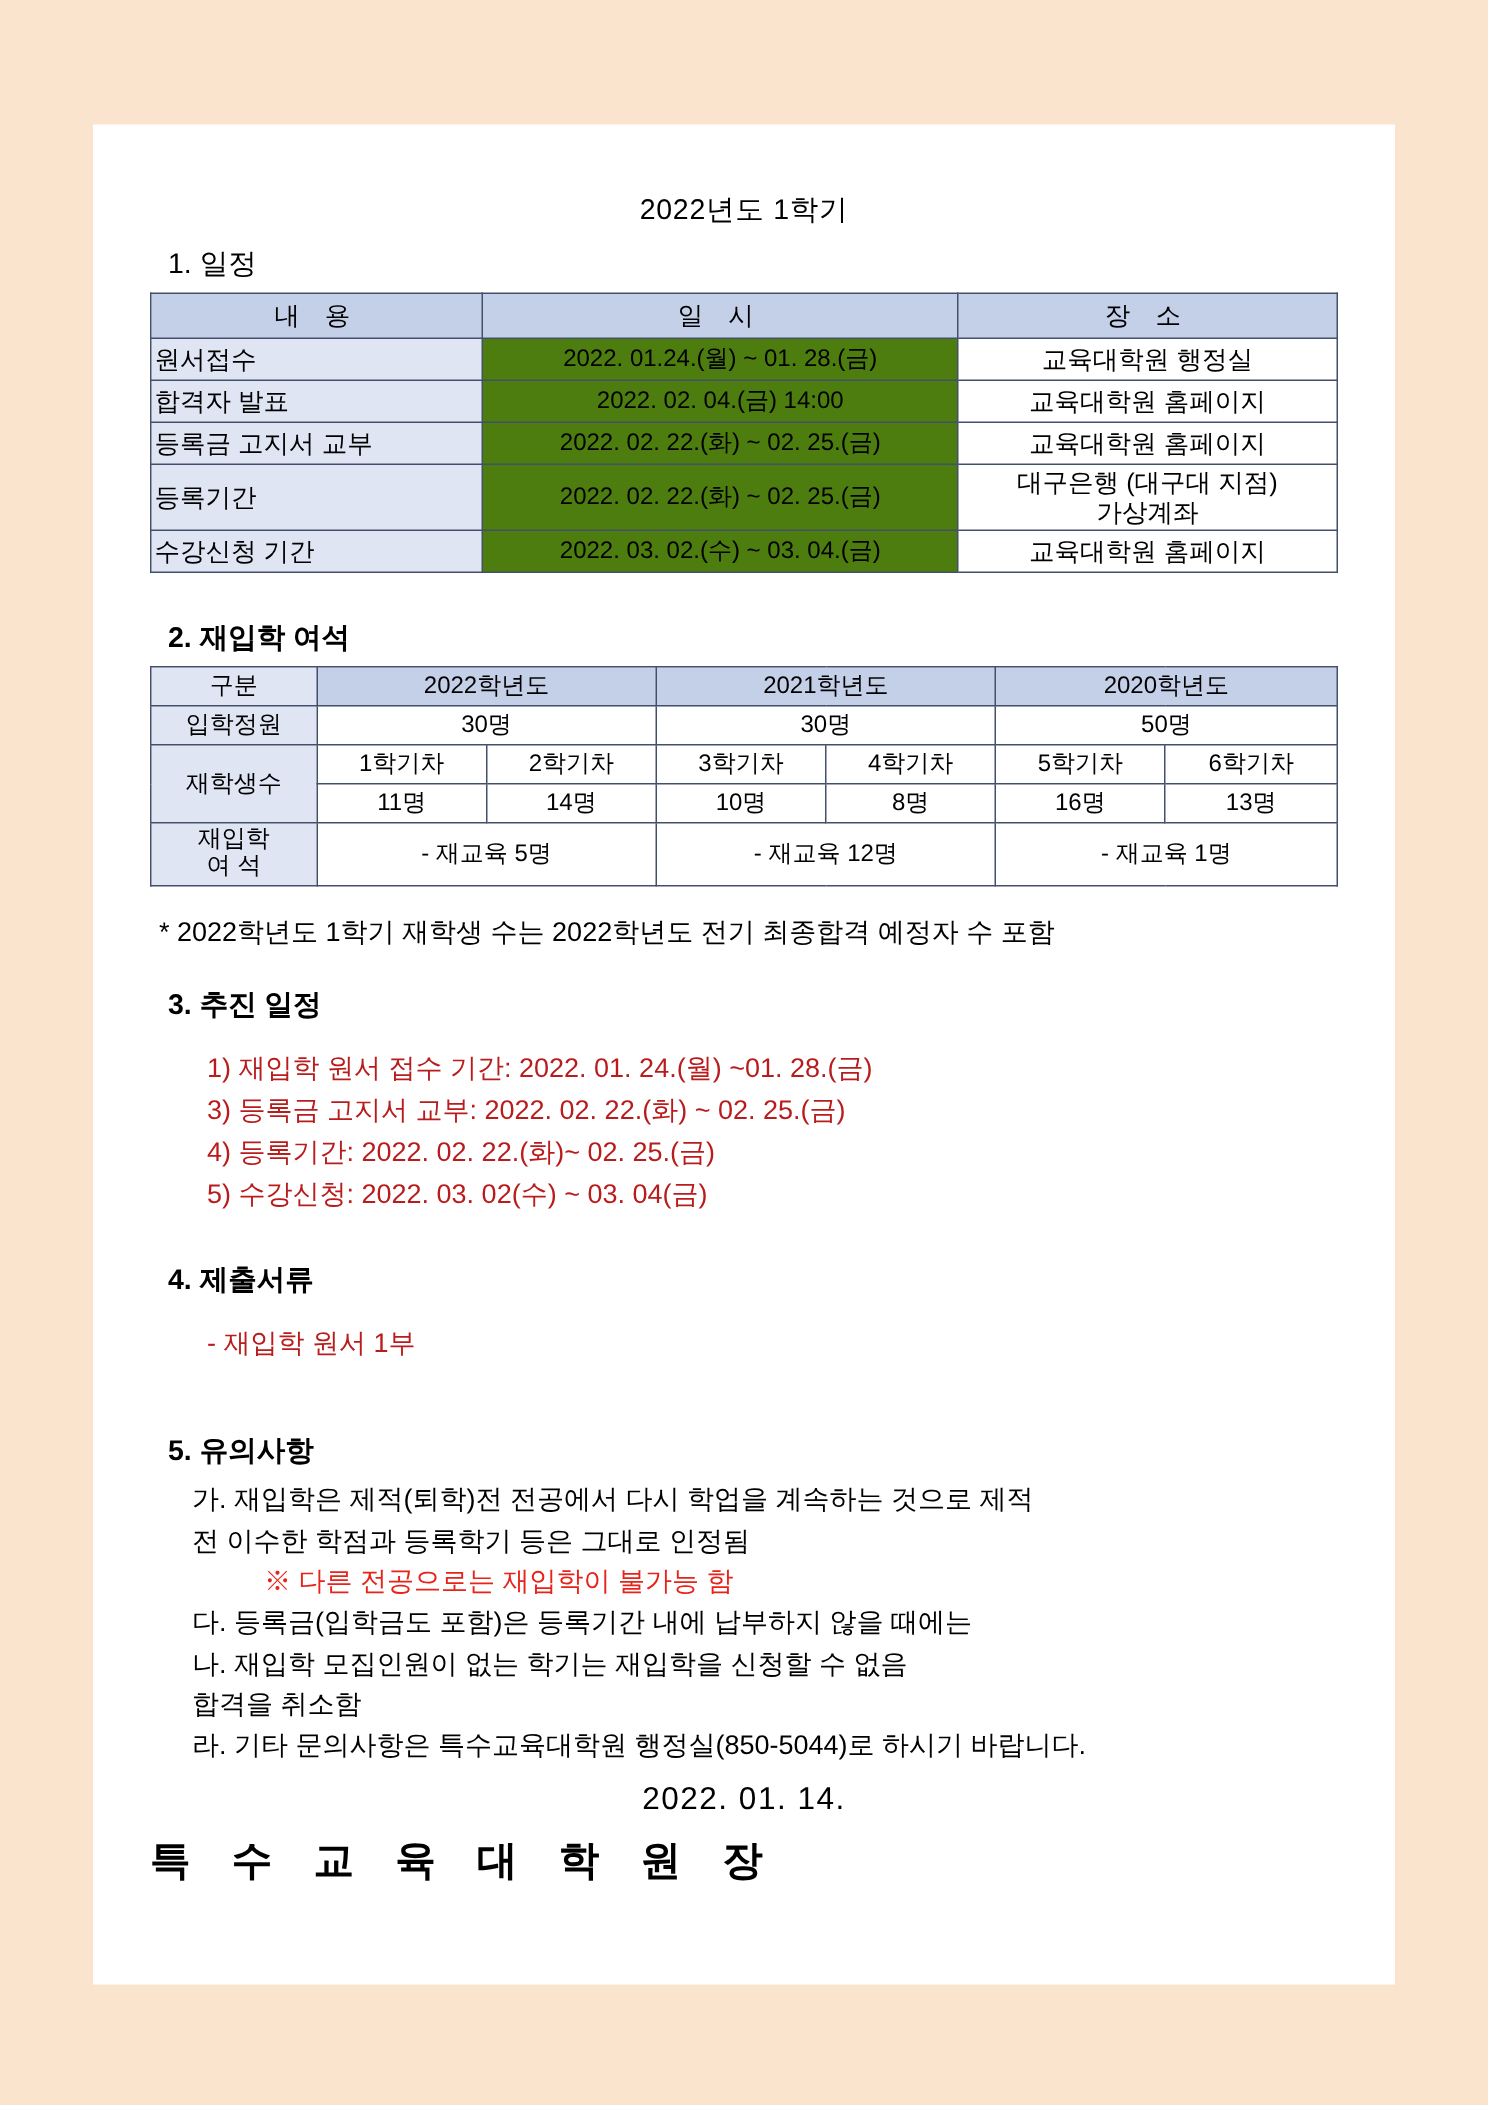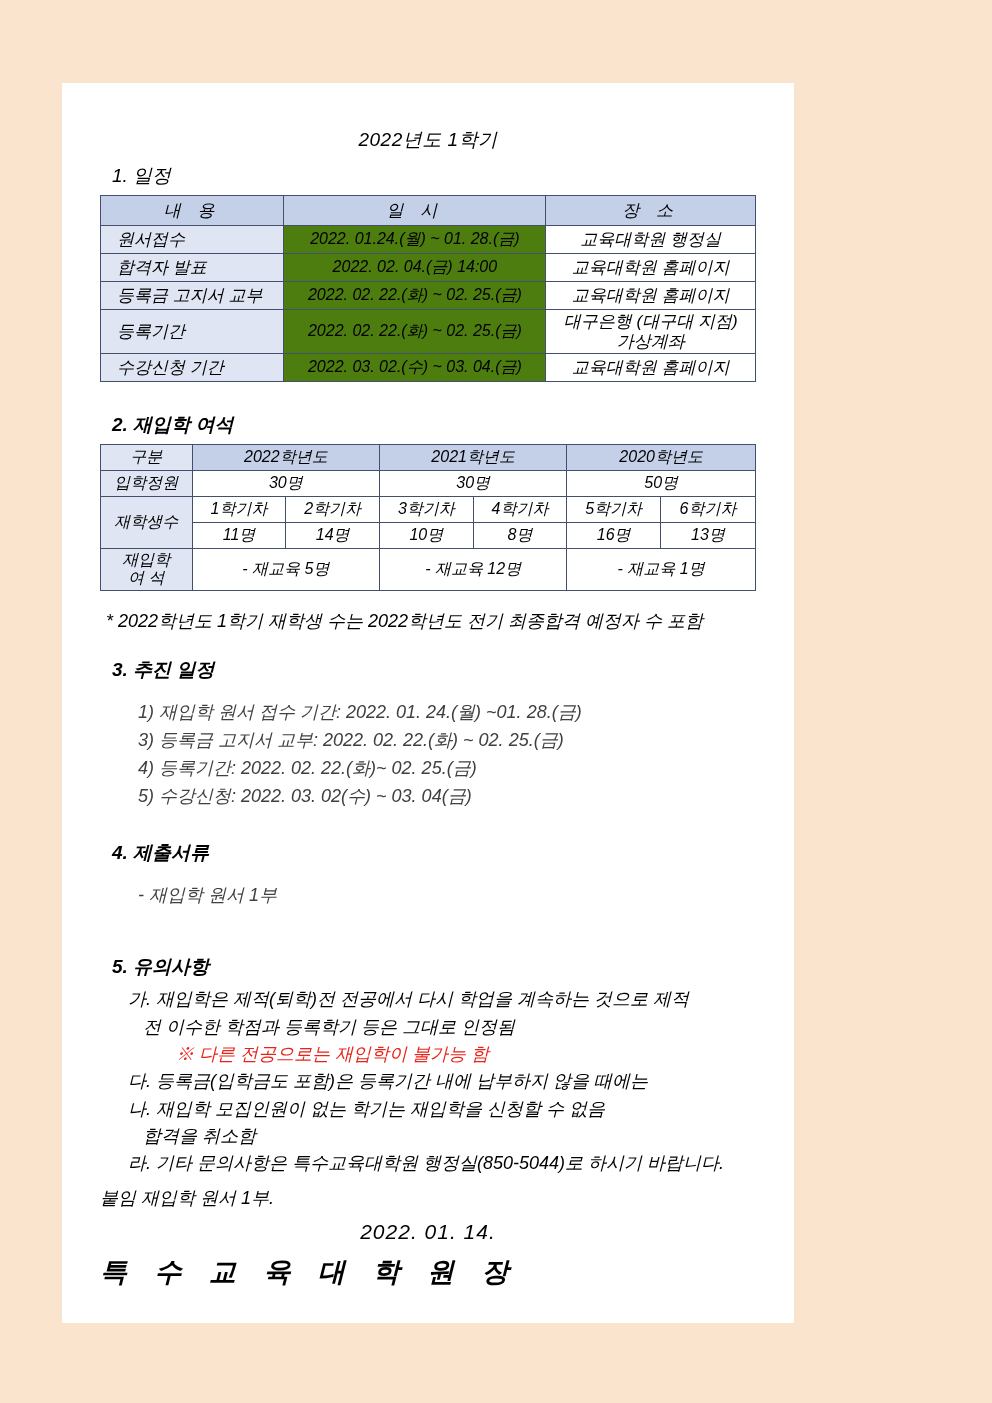--- a/index.html
+++ b/index.html
@@ -10,26 +10,25 @@
     width: 992px;
     height: 1403px;
     background: #fbe4cd;
     font-family: "Liberation Sans", sans-serif;
     overflow: hidden;
   }
   .page {
     position: absolute;
     left: 62px;
     top: 83px;
-    width: 732px;
+    width: 868px;
     height: 1240px;
     background: #ffffff;
     box-sizing: border-box;
     padding: 30px 38px 0 38px;
-    font-style: italic;
   }
   .doc-subtitle {
     text-align: center;
     font-size: 19px;
     letter-spacing: 0.5px;
     margin: 14px 0 0 0;
     color: #000;
   }
   .doc-title {
     text-align: center;
@@ -63,21 +62,21 @@
   }
   .tbl-schedule th {
     background: #c4cfe8;
     font-size: 17px;
     letter-spacing: 6px;
     padding: 3px 0;
   }
   .tbl-schedule td.c1 {
     background: #dfe5f3;
     text-align: left;
-    padding-left: 16px;
+    padding-left: 2px;
     font-size: 17px;
   }
   .tbl-schedule td.c2 {
     background: #4d7c0f;
     font-size: 16px;
   }
   .tbl-schedule td.c3 {
     background: #ffffff;
     font-size: 17px;
   }
@@ -94,33 +93,33 @@
   }
   .note {
     font-size: 18px;
     margin: 18px 0 0 6px;
     color: #000;
   }
   .list {
     margin: 16px 0 0 26px;
     font-size: 18px;
     line-height: 1.55;
-    color: #404040;
+    color: #b91c1c;
   }
   .list div {
     margin-left: 12px;
   }
   .sub-list {
     margin: 4px 0 0 28px;
     font-size: 18px;
     line-height: 1.52;
     color: #000;
   }
   .indent2 {
-    margin-left: 15px;
+    margin-left: 0;
   }
   .warn {
     color: #e8231a;
     margin-left: 48px;
   }
   .attach {
     font-size: 18px;
     margin: 8px 0 0 0;
     color: #000;
   }
@@ -271,18 +270,17 @@
   <div class="sub-list">
     <div>가. 재입학은 제적(퇴학)전 전공에서 다시 학업을 계속하는 것으로 제적</div>
     <div class="indent2">전 이수한 학점과 등록학기 등은 그대로 인정됨</div>
     <div class="warn">※ 다른 전공으로는 재입학이 불가능 함</div>
     <div>다. 등록금(입학금도 포함)은 등록기간 내에 납부하지 않을 때에는</div>
     <div>나. 재입학 모집인원이 없는 학기는 재입학을 신청할 수 없음</div>
     <div class="indent2">합격을 취소함</div>
     <div>라.  기타 문의사항은 특수교육대학원 행정실(850-5044)로 하시기 바랍니다.</div>
   </div>
 
-  <div class="attach">붙임  재입학 원서  1부.</div>
 
   <div class="date-line">2022. 01. 14.</div>
   <div class="signer">특 수 교 육 대 학 원 장</div>
 
 </div>
 
 </body></html>

